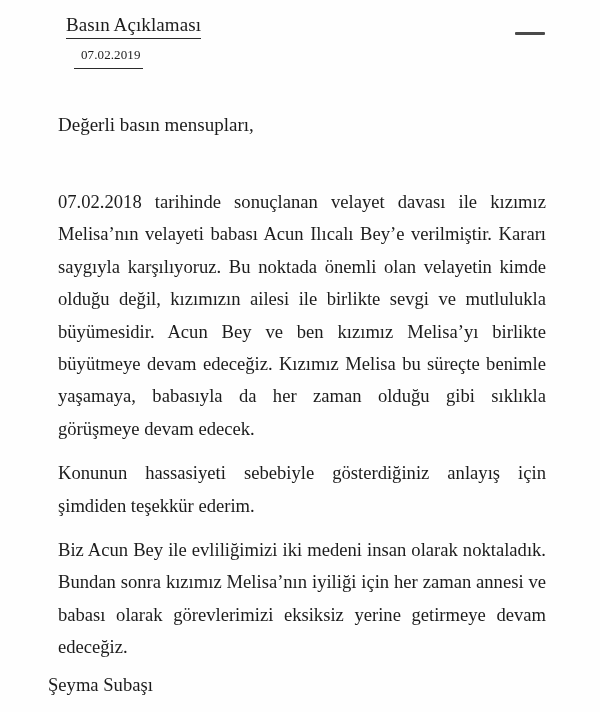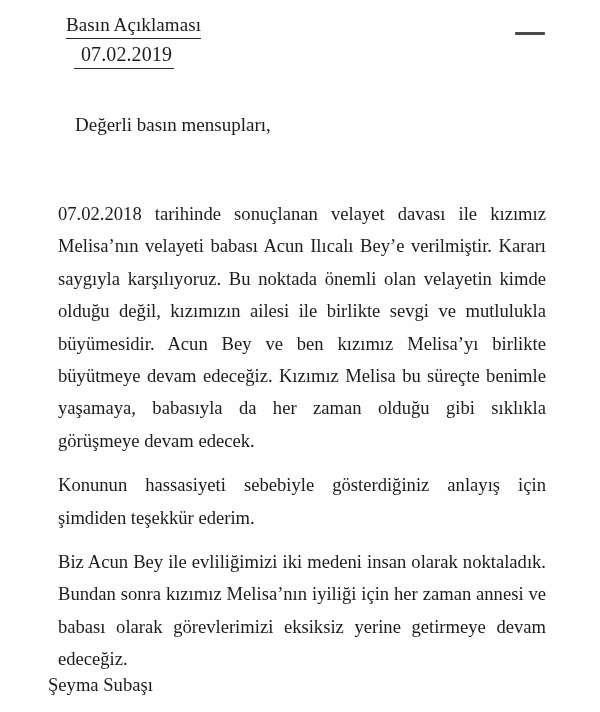--- a/index.html
+++ b/index.html
@@ -39,21 +39,21 @@
     display: inline-block;
     border-bottom: 1.6px solid #2a2a2a;
     padding-bottom: 1px;
     white-space: nowrap;
   }
   .doc-date-wrap {
     margin-top: 3px;
     padding-left: 8px;
   }
   .doc-date {
-    font-size: 20px;
+    font-size: 13px;
     line-height: 25px;
     letter-spacing: 0.1px;
     display: inline-block;
     border-bottom: 1.6px solid #2a2a2a;
     padding-bottom: 1px;
     padding-left: 7px;
     padding-right: 2px;
     white-space: nowrap;
   }
 
@@ -69,35 +69,34 @@
   }
 
   
   .salutation {
     position: absolute;
     left: 58px;
     top: 112px;
     font-size: 19px;
     line-height: 26px;
     white-space: nowrap;
-    margin-left: 17px;
   }
 
   .body-block {
     position: absolute;
     left: 58px;
     top: 186px;
     width: 488px;
   }
   .para {
     font-size: 18.6px;
     line-height: 32.4px;
     text-align: justify;
     text-justify: inter-word;
-    margin: 12px 0 12px 0;
+    margin: 0 0 12px 0;
     hyphens: none;
   }
   .para:last-child { margin-bottom: 0; }
 
   .signature {
     position: absolute;
     left: 48px;
     top: 672px;
     font-size: 18.6px;
     line-height: 26px;

